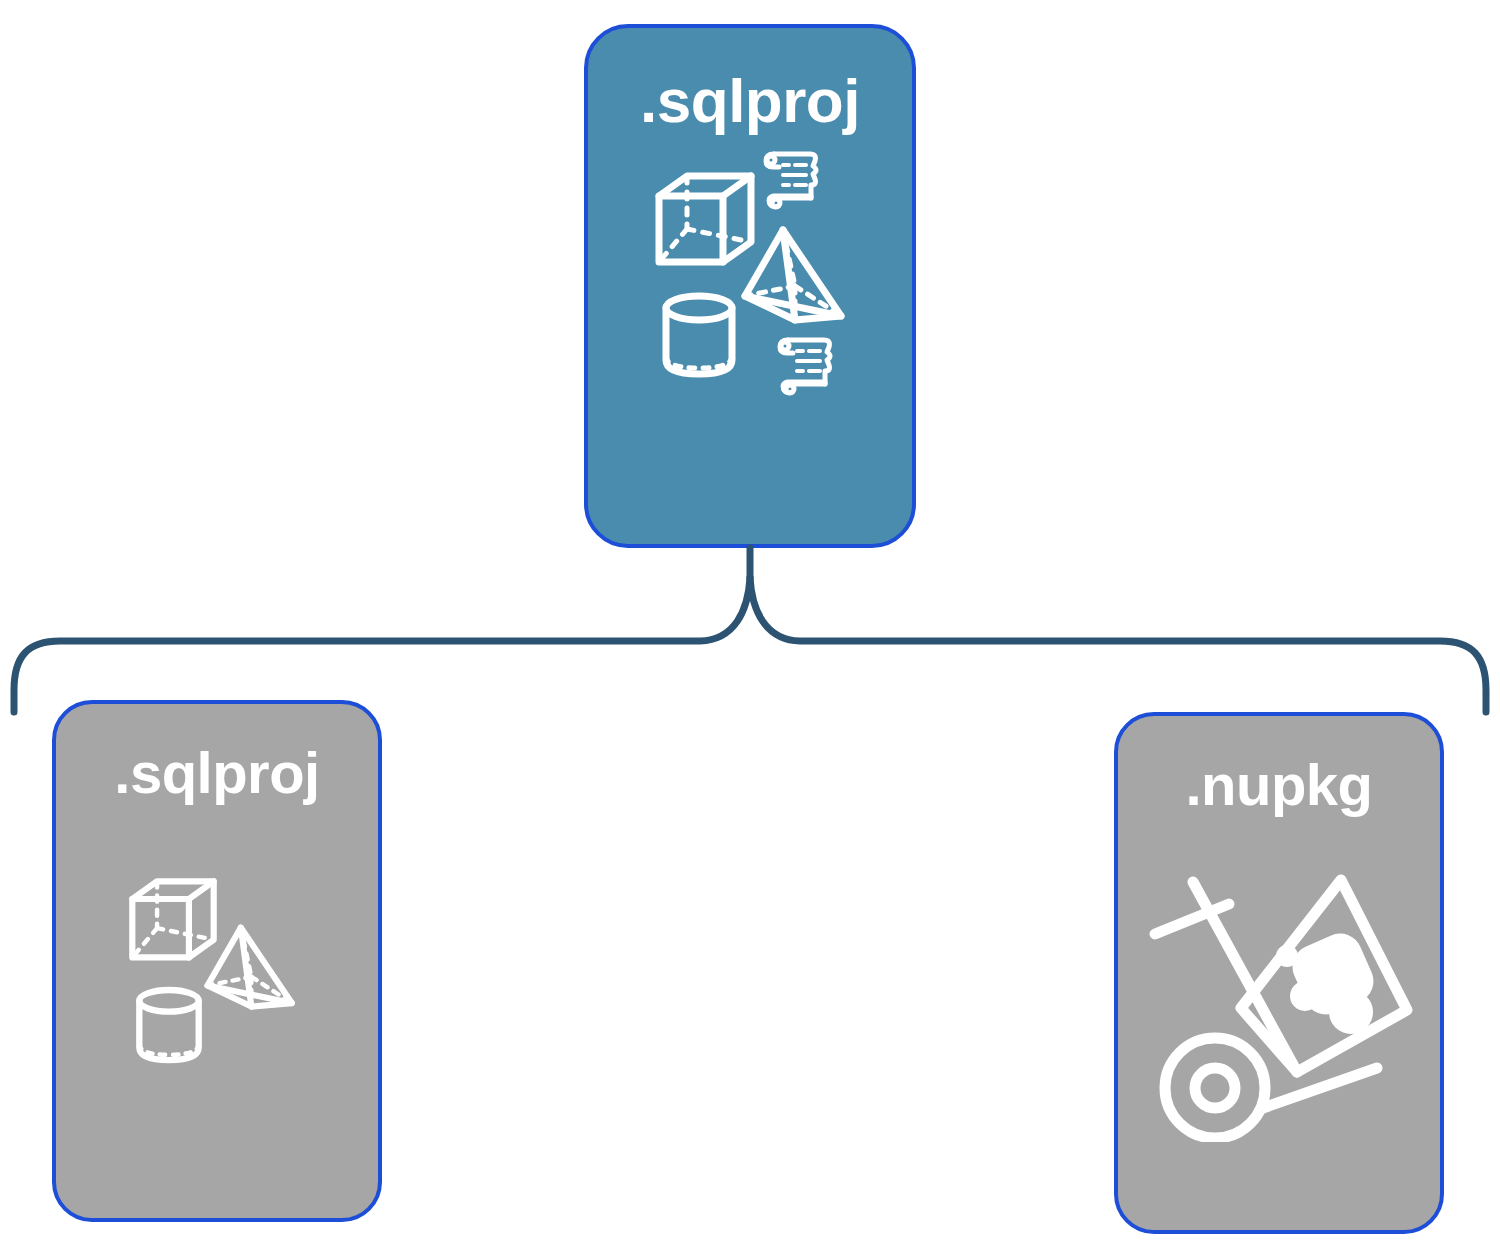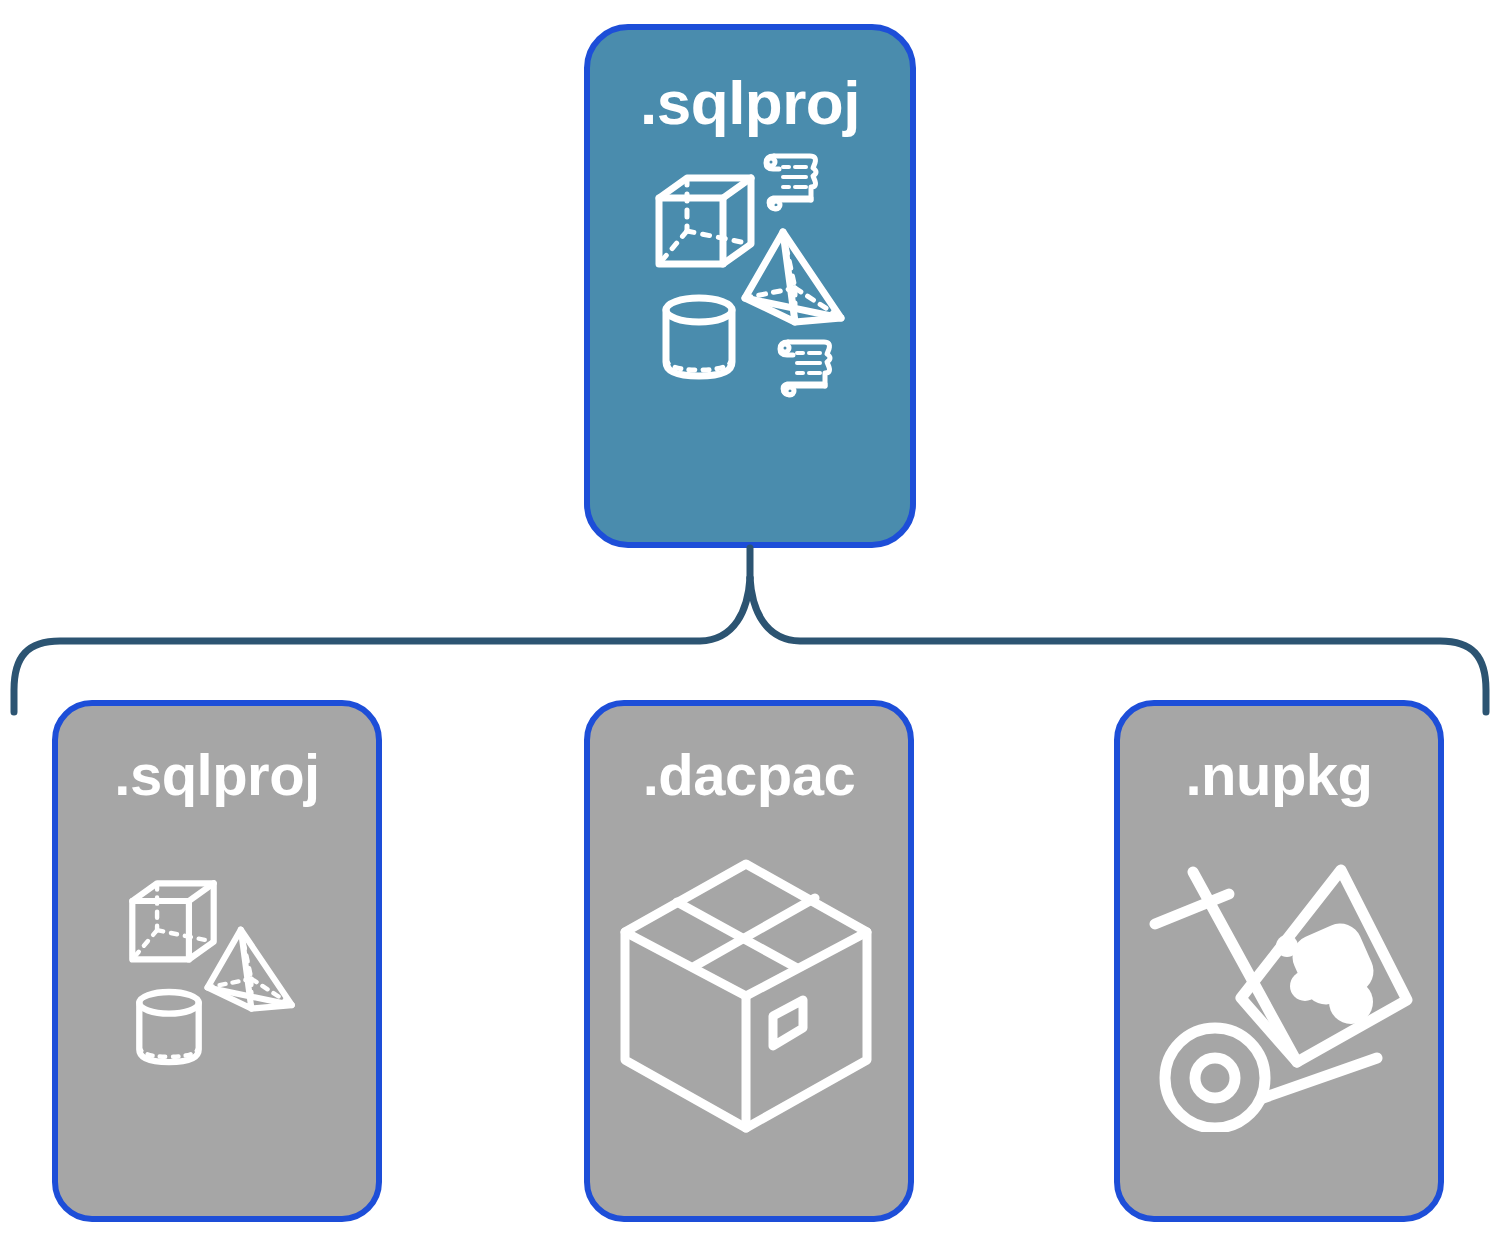--- a/index.html
+++ b/index.html
@@ -18,21 +18,21 @@
   #diagram-root {
     position: absolute;
     left: 0; top: 0;
     width: 1500px;
     height: 1250px;
   }
 
   .card {
     position: absolute;
     box-sizing: border-box;
-    border: 6px solid #1d4ed8;
+    border: 4px solid #1d4ed8;
     border-radius: 40px;
     display: flex;
     flex-direction: column;
     align-items: center;
   }
 
   .card-title {
     color: #ffffff;
     font-weight: bold;
     letter-spacing: -0.5px;
@@ -73,21 +73,21 @@
     margin-top: 40px;
   }
   .card-target .icon-area {
     position: relative;
     width: 300px;
     height: 330px;
     margin-top: 12px;
   }
   #card-sqlproj  { left: 52px; }
   #card-dacpac   { left: 584px; }
-  #card-nupkg    { left: 1114px; }
+  #card-nupkg    { left: 1114px; margin-top: 12px; }
 
   
   #connector-layer {
     position: absolute;
     left: 0; top: 0;
     width: 1500px;
     height: 1250px;
     pointer-events: none;
   }
 
@@ -242,42 +242,20 @@
         <g fill="none" stroke="#ffffff" stroke-width="7" stroke-linejoin="round" stroke-linecap="round">
           <ellipse cx="40" cy="18" rx="33" ry="12"></ellipse>
           <path d="M7 18 L7 70 Q7 84 40 84 Q73 84 73 70 L73 18"></path>
         </g>
         <path fill="none" stroke="#ffffff" stroke-width="5" stroke-linecap="round" stroke-dasharray="6 8" d="M7 66 Q7 78 40 78 Q73 78 73 66"></path>
       </svg>
 
     </div>
   </div>
 
-  <div class="card card-target" id="card-dacpac">
-    <div class="card-title">.dacpac</div>
-    <div class="icon-area">
-
-      <svg class="icon-svg" style="left:18px; top:40px;" width="258" height="280" viewBox="0 0 258 280">
-        <g fill="none" stroke="#ffffff" stroke-width="9" stroke-linejoin="round" stroke-linecap="round">
-
-          <path d="M129 8 L250 76 L250 204 L129 272 L8 204 L8 76 Z"></path>
-
-          <path d="M129 140 L129 272"></path>
-
-          <path d="M8 76 L129 140 L250 76"></path>
-
-          <path d="M60 46 L180 112"></path>
-          <path d="M78 110 L198 42"></path>
-
-          <path d="M156 160 L186 144 L186 172 L156 190 Z"></path>
-        </g>
-      </svg>
-
-    </div>
-  </div>
 
   <div class="card card-target" id="card-nupkg">
     <div class="card-title">.nupkg</div>
     <div class="icon-area">
 
       <svg class="icon-svg" style="left:16px; top:34px;" width="268" height="282" viewBox="0 0 268 282">
         <g fill="none" stroke="#ffffff" stroke-width="11" stroke-linejoin="round" stroke-linecap="round">
 
           <path d="M48 22 L152 212"></path>
 

